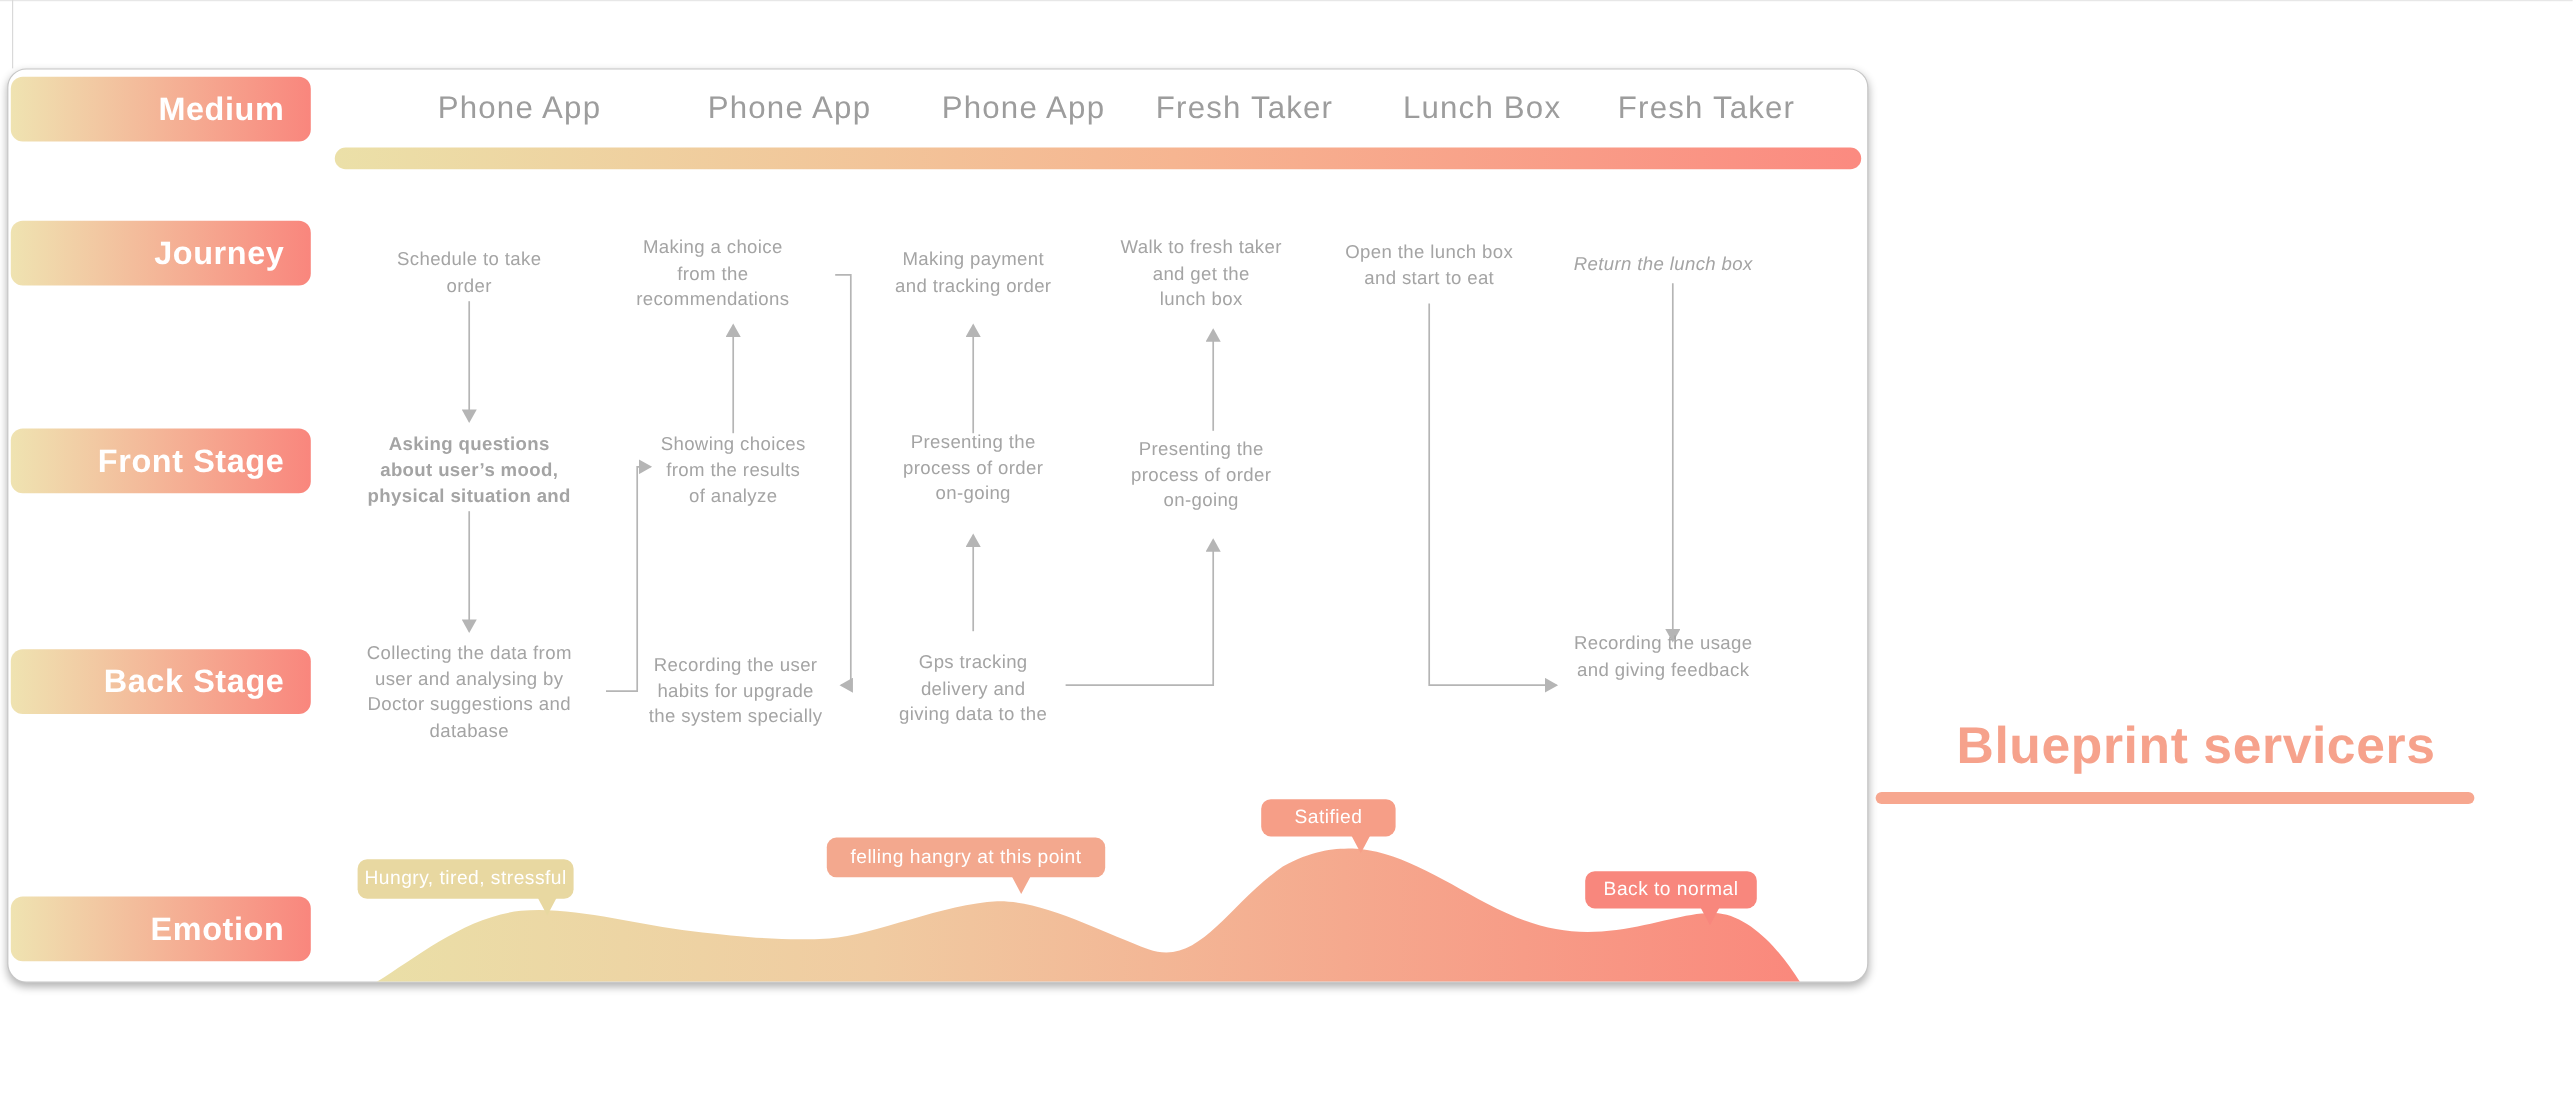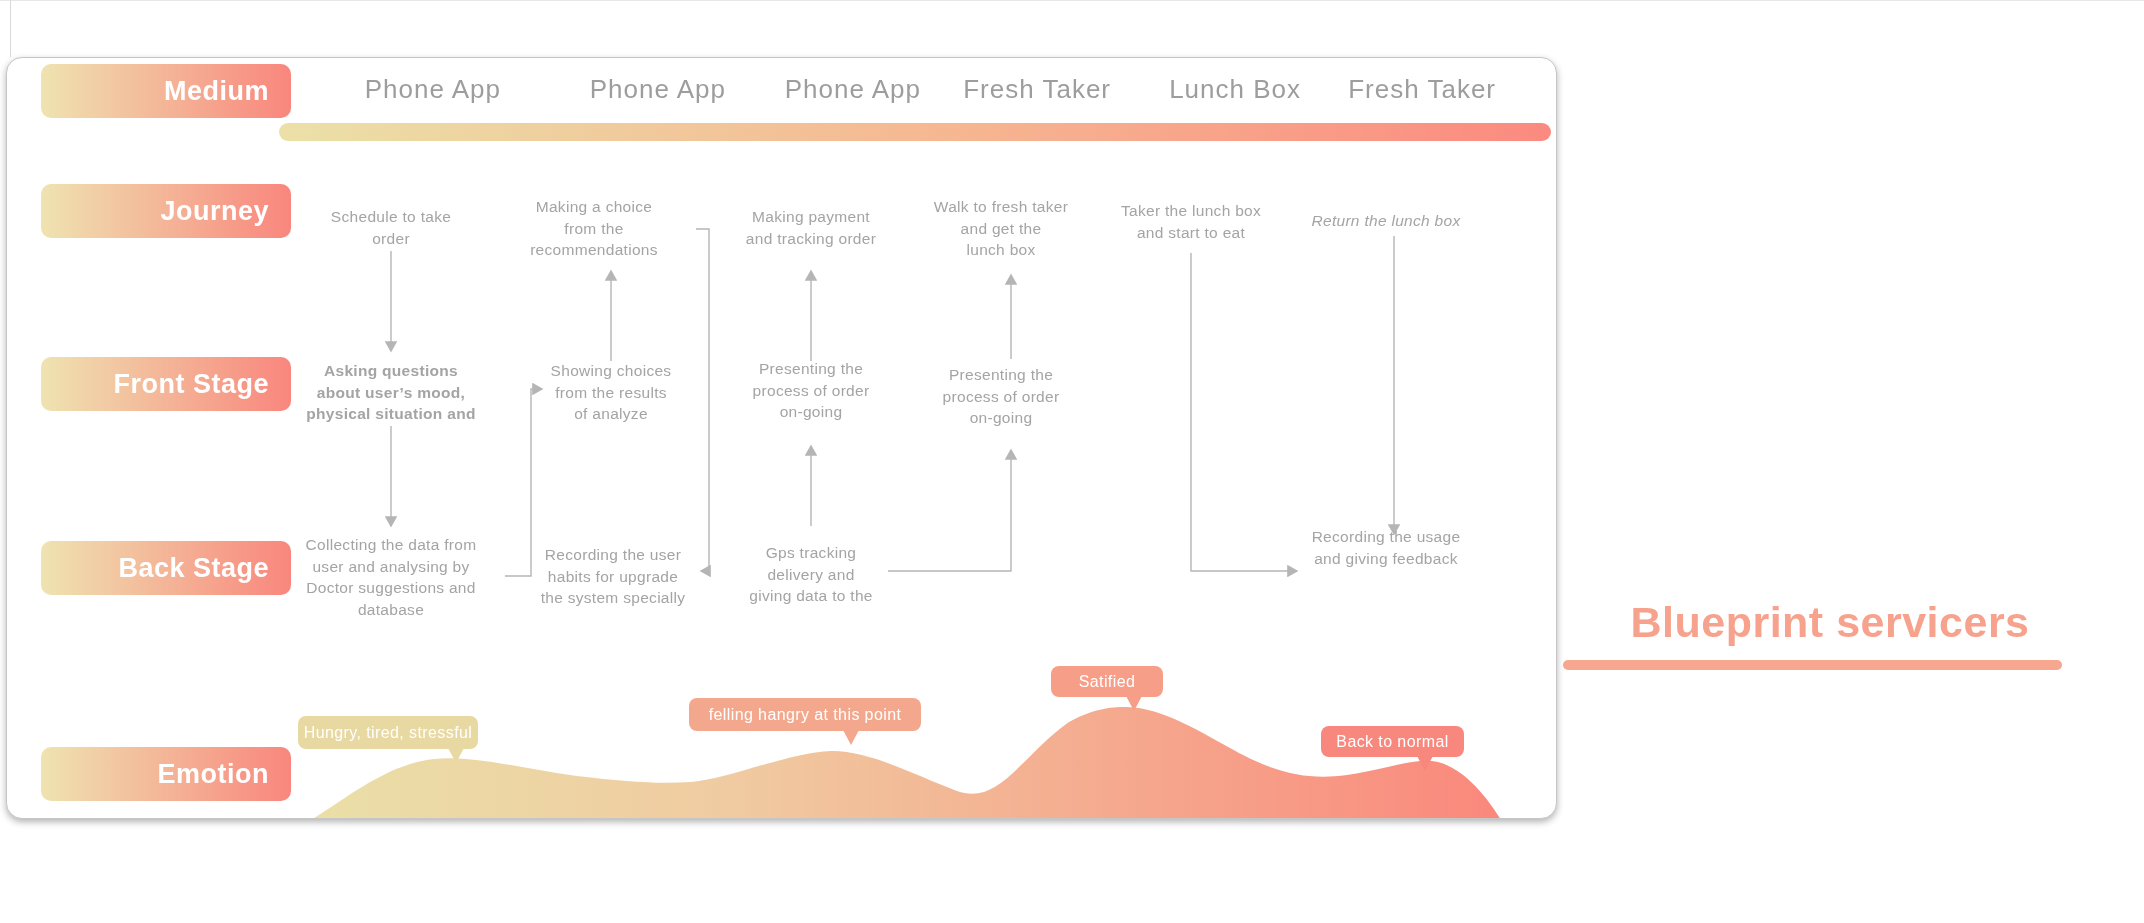--- a/index.html
+++ b/index.html
@@ -18,21 +18,21 @@
   .left-hairline{position:absolute; left:10px; top:0; width:1px; height:57px; background:#d9d9d9;}
 
   .card{position:absolute; left:6px; top:57px; width:1551px; height:762px;
     background:#fff; border:1.5px solid var(--card-border); border-radius:16px;
     box-shadow:0 3px 7px rgba(0,0,0,0.30); overflow:hidden;}
 
   .pill{position:absolute; left:2px; width:250px; height:54px;
     background:linear-gradient(90deg, var(--pill-from), var(--pill-to));
     border-radius:10px; color:#fff; font-weight:bold; font-size:27px;
     display:flex; align-items:center; justify-content:flex-end; padding-right:22px;
-    letter-spacing:0.5px;margin-left:32px;}
+    letter-spacing:0.5px;}
   .pill-medium{top:6px;} .pill-journey{top:126px;padding-left:27px;} .pill-front{top:299px;}
   .pill-back{top:483px;padding-left:36px;} .pill-emotion{top:689px;}
 
   .col-header{position:absolute; top:16px; width:220px; text-align:right;
     color:var(--header-gray); font-size:26px; letter-spacing:1px;}
   .ch0{left:274px;} .ch1{left:499px;} .ch2{left:694px;}
   .ch3{left:884px;} .ch4{left:1074px;} .ch5{left:1269px;}
 
   .grad-bar{position:absolute; left:272px; top:65px; width:1272px; height:18px;
     border-radius:9px;
@@ -153,21 +153,21 @@
     <div class="node j0">Schedule to take
 order</div>
     <div class="node j1">Making a choice
 from the
 recommendations</div>
     <div class="node j2">Making payment
 and tracking order</div>
     <div class="node j3">Walk to fresh taker
 and get the
 lunch box</div>
-    <div class="node j4">Taker the lunch box
+    <div class="node j4">Open the lunch box
 and start to eat</div>
     <div class="node j5">Return the lunch box</div>
 
     <div class="node f0">Asking questions
 about user’s mood,
 physical situation and</div>
     <div class="node f1">Showing choices
 from the results
 of analyze</div>
     <div class="node f2">Presenting the

